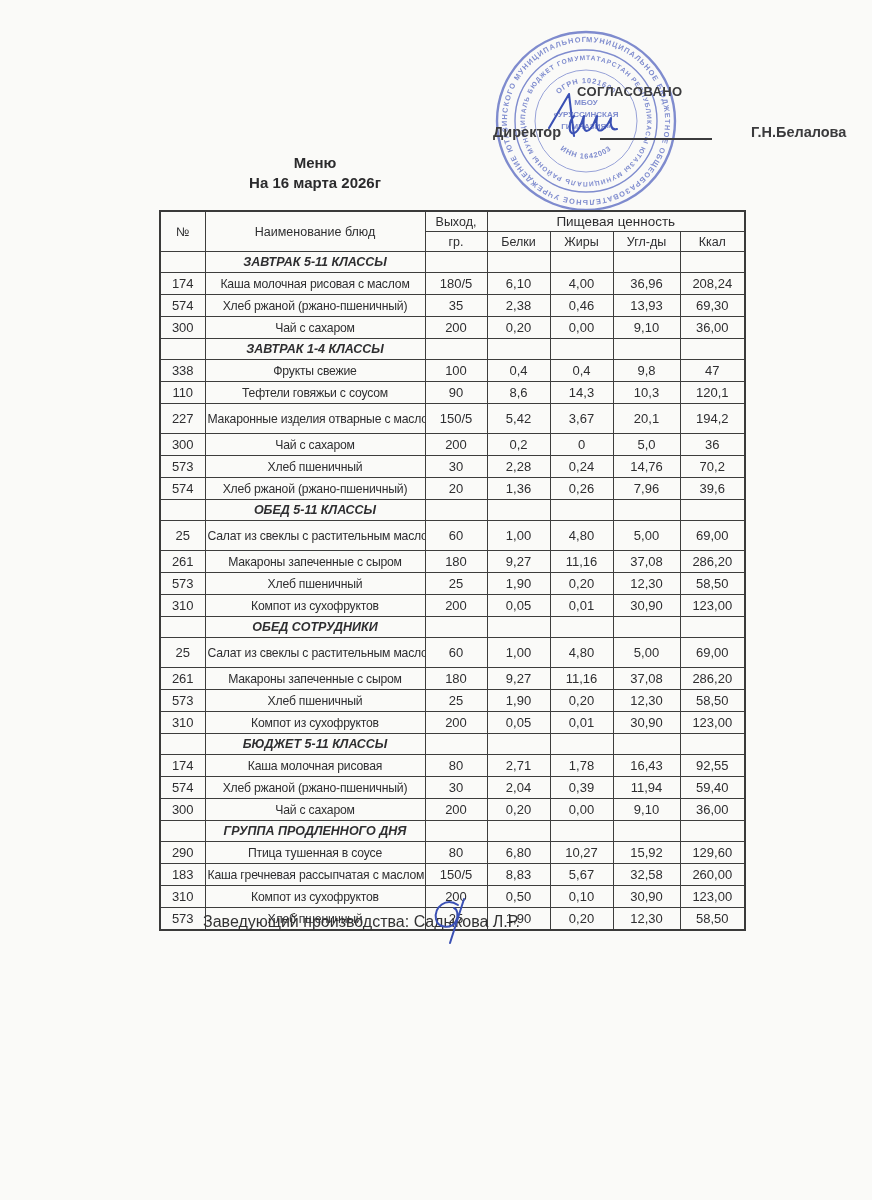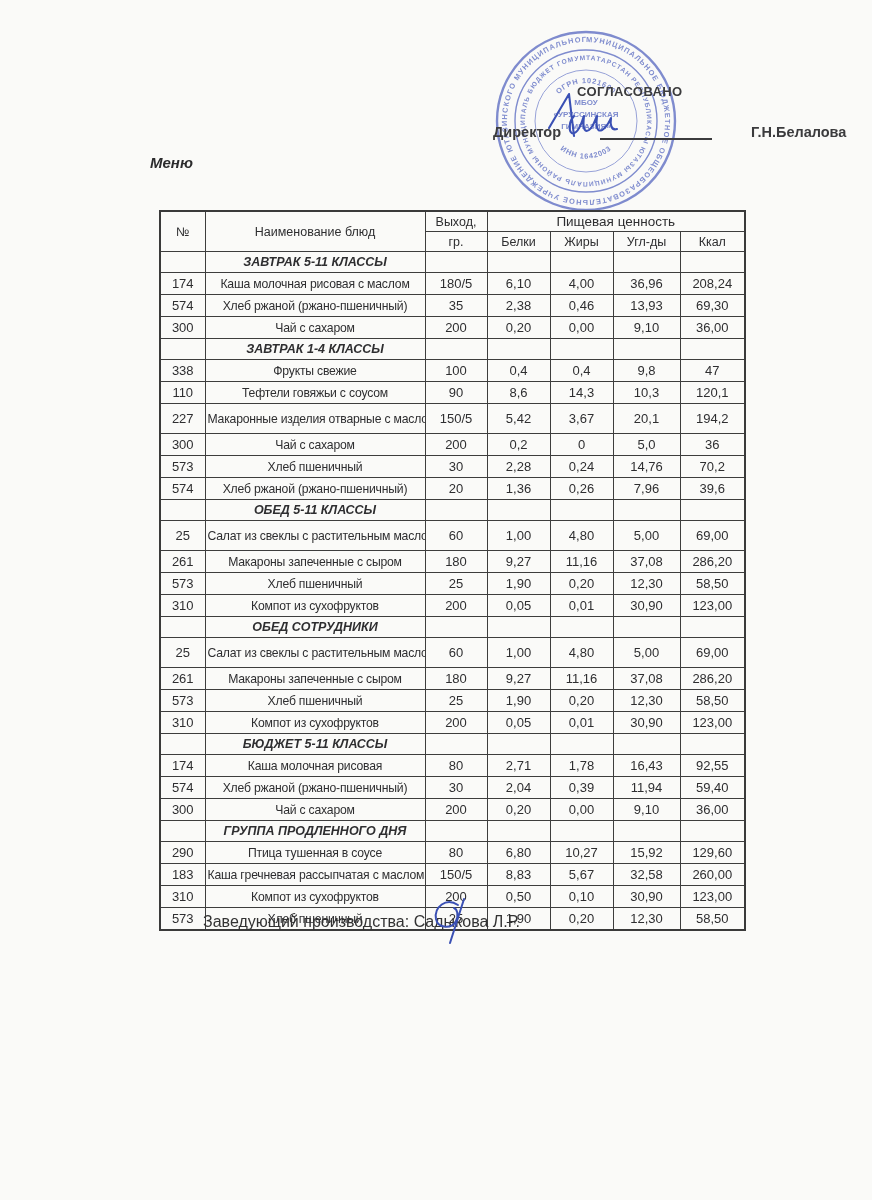--- a/index.html
+++ b/index.html
@@ -33,21 +33,21 @@
   }
   .sig-line{
     display:inline-block;width:112px;height:16px;
     border-bottom:2px solid #3b3b3d;margin:0 7px;
   }
   .dir-sig{position:absolute;left:543px;top:86px;width:92px;height:64px;}
 
   
   .title{
     position:absolute;left:150px;top:153px;width:330px;
-    text-align:left;font-weight:bold;font-style:italic;
+    text-align:center;font-weight:bold;
     font-size:15px;line-height:1.32;color:#2b2b2d;
   }
 
   
   table.menu{
     position:absolute;left:159px;top:210px;width:585px;
     border-collapse:collapse;table-layout:fixed;
     font-size:12.5px;color:#2e2e30;
     border:2.5px solid #3a3a3a;
   }
@@ -103,20 +103,21 @@
     <span class="sig-line"></span>
     <span>Г.Н.Белалова</span>
   </div>
 
   <svg class="dir-sig" viewBox="0 0 92 64">
     <path d="M 6,42 L 26,8 L 31,50 M 31,30 C 24,38 26,52 33,46 C 38,42 39,34 41,30 C 40,38 40,48 46,44 C 51,40 52,33 54,30 C 53,37 53,47 59,44 C 64,41 66,36 68,32 C 67,38 68,45 74,43" fill="none" stroke="#3a50b4" stroke-width="2.1" stroke-linecap="round" stroke-linejoin="round"></path>
   </svg>
 
   <div class="title">
     <div>Меню</div>
+    <div>На 16 марта 2026г</div>
   </div>
 
   <table class="menu">
     <colgroup>
       <col style="width:45px">
         <col style="width:220px">
         <col style="width:62px">
       <col style="width:63px">
         <col style="width:63px">
         <col style="width:67px">

